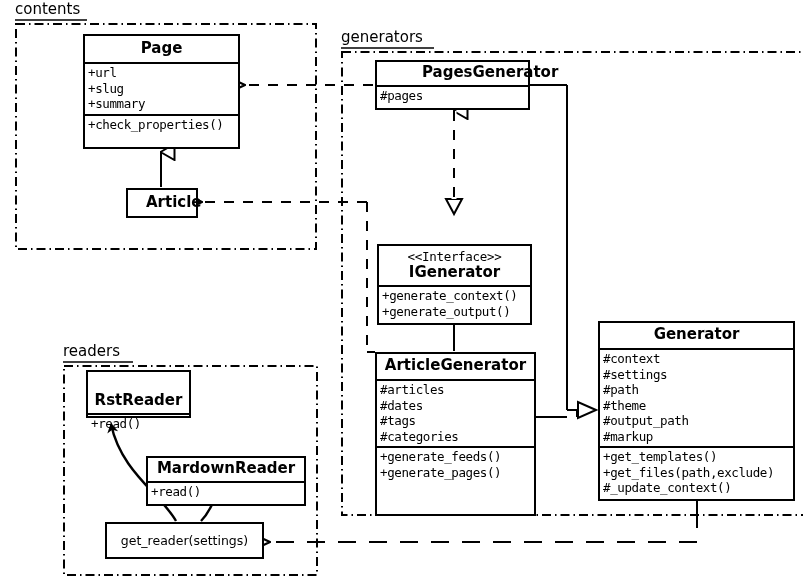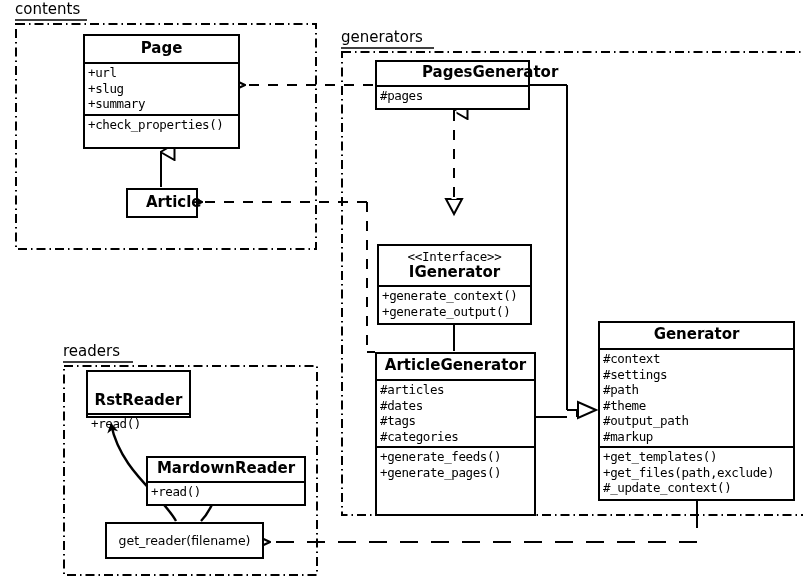--- a/index.html
+++ b/index.html
@@ -235,16 +235,16 @@
   </div>
 
   <div class="uml" style="left:135px;top:430px;width:160px;height:50px;margin-top:26px;">
     <div class="title" style="padding:2px 4px 4px 4px;">MardownReader</div>
     <div class="compartment">
       <div class="member">+read()</div>
     </div>
   </div>
 
   <div class="plainbox" style="left:94px;top:522px;width:159px;height:37px;">
-    <span>get_reader(filename)</span>
+    <span>get_reader(settings)</span>
   </div>
 
 </div>
 
 </body></html>

